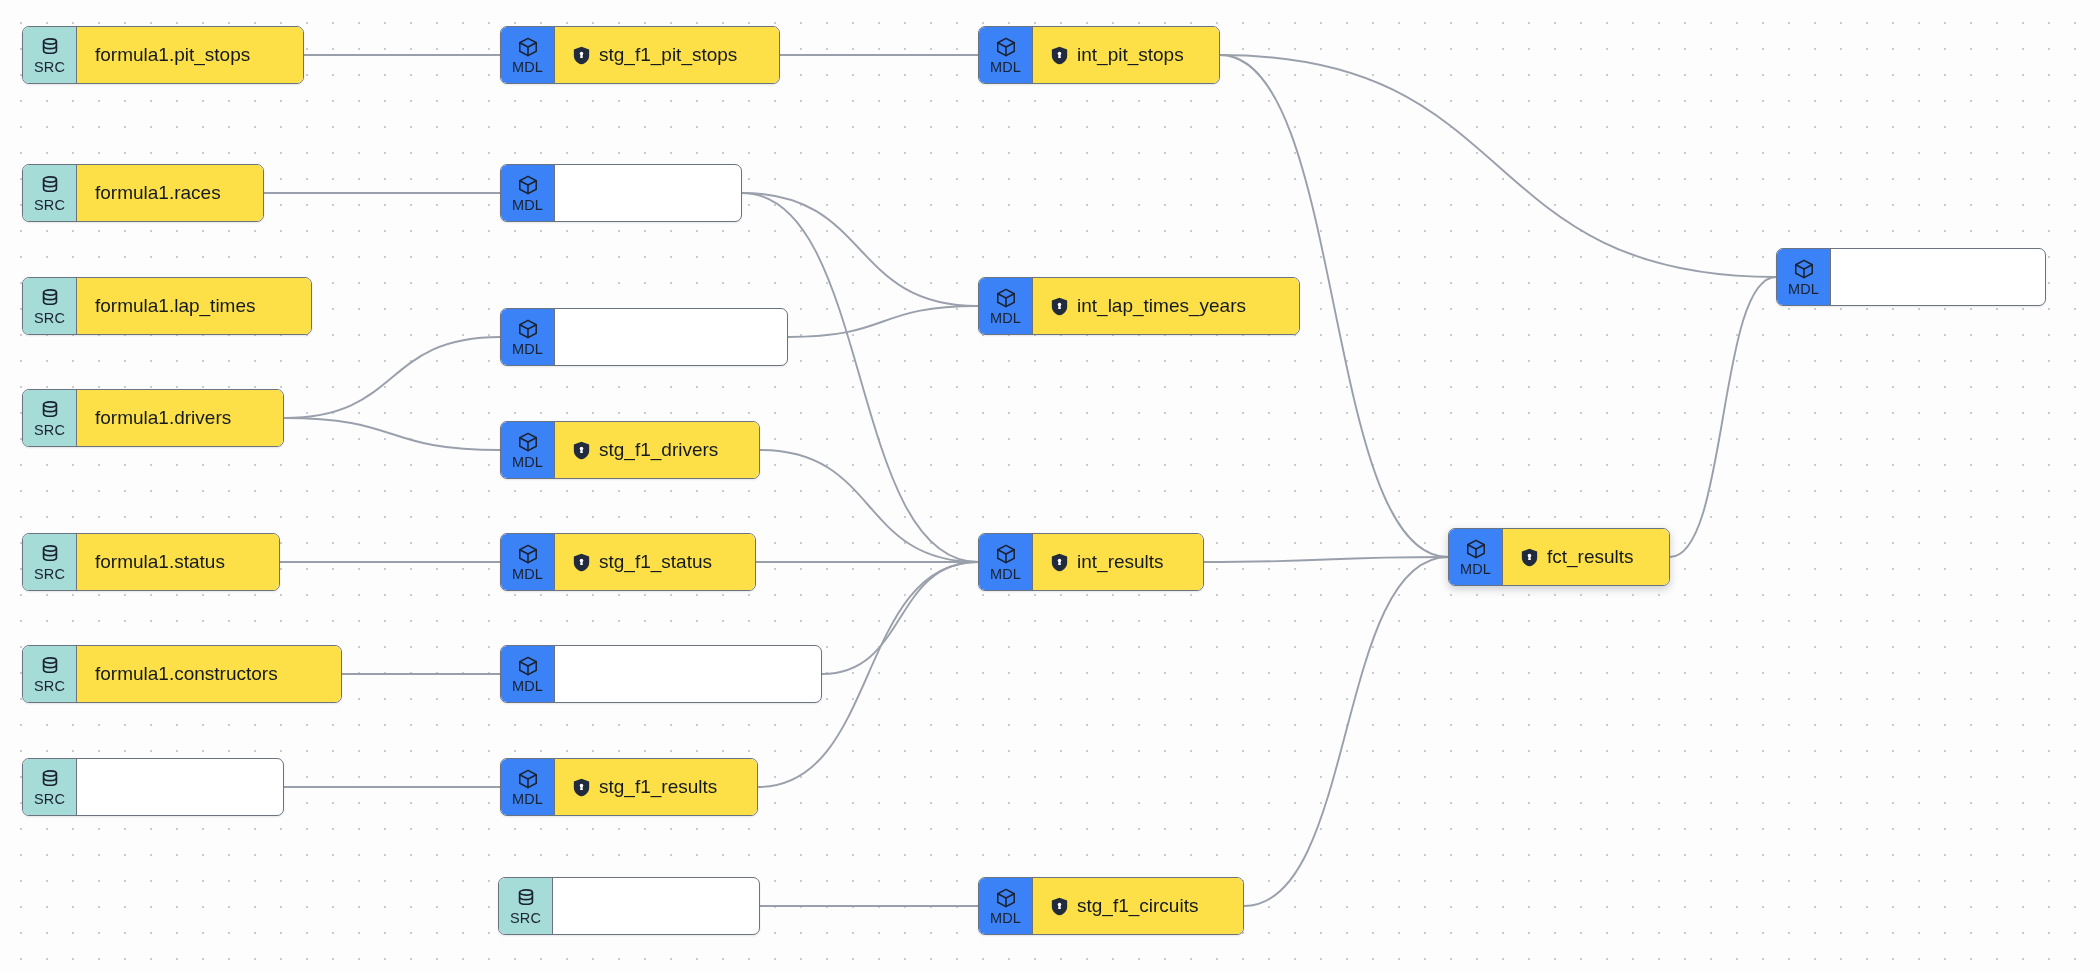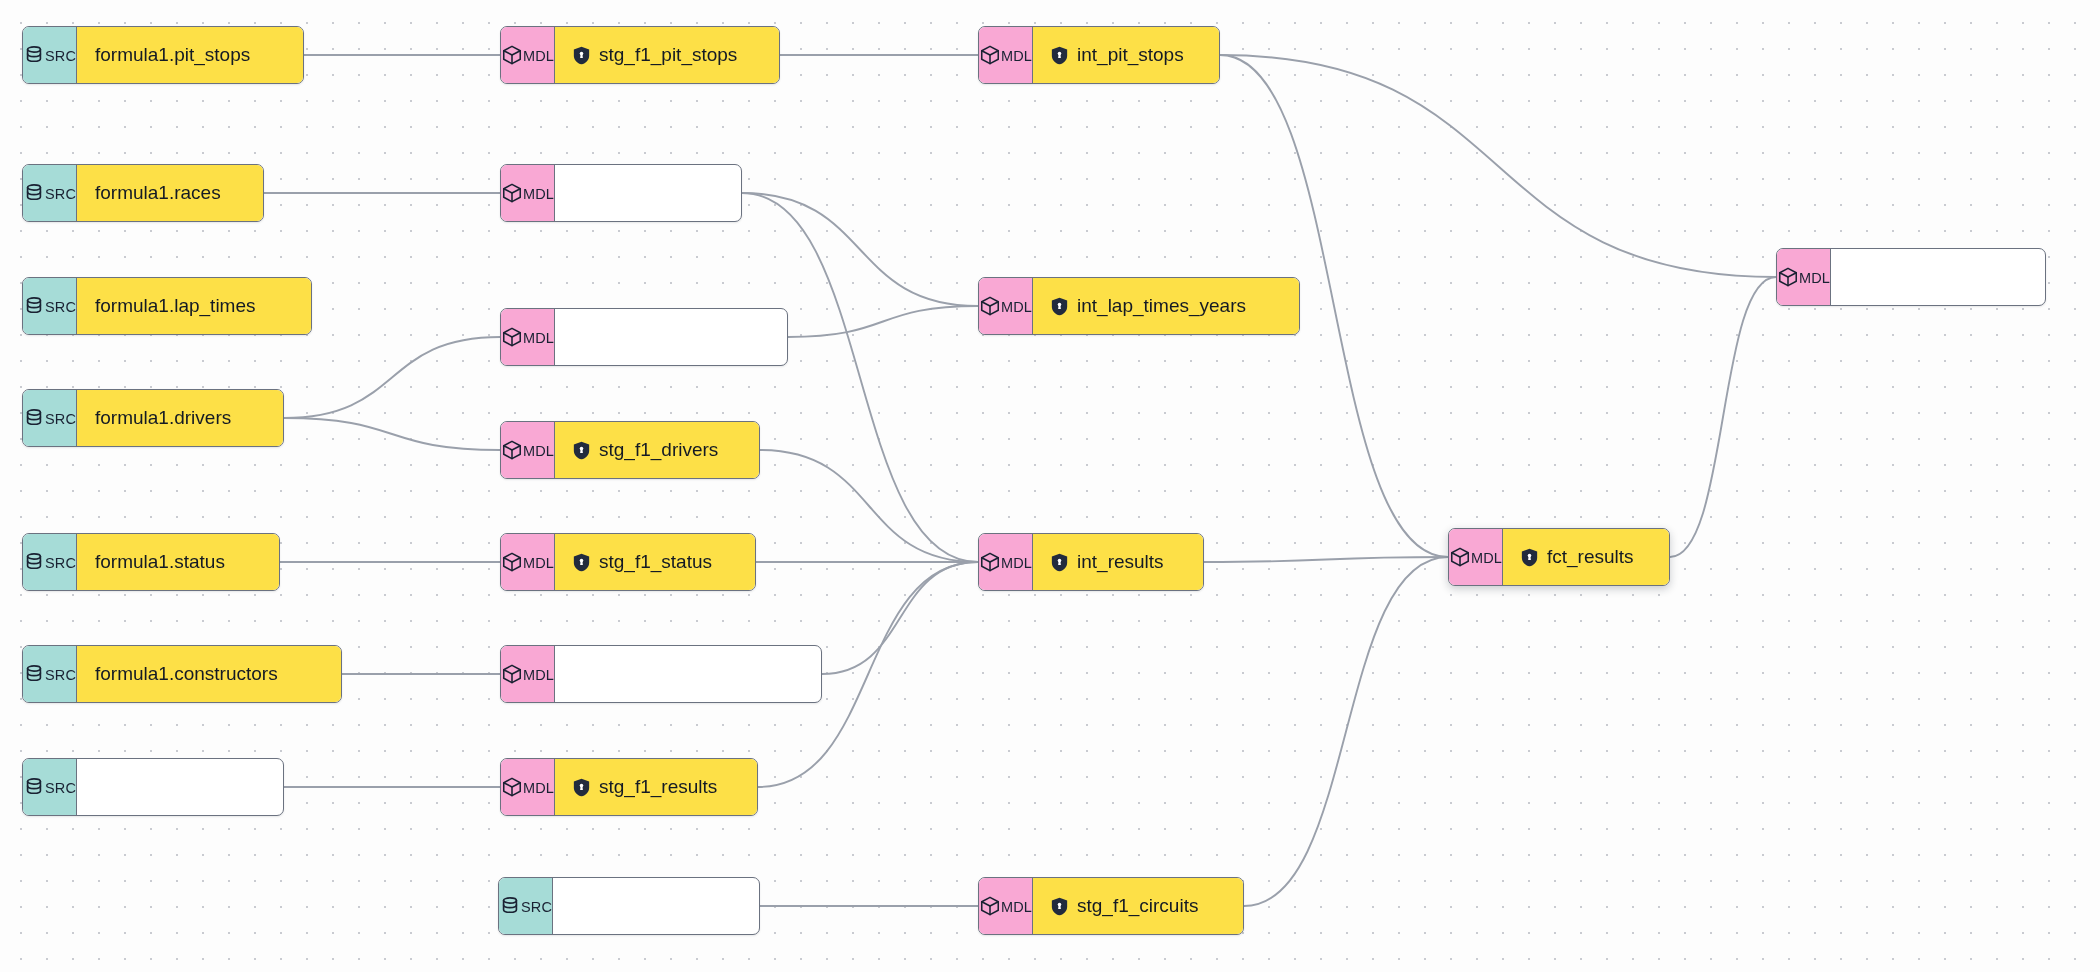--- a/index.html
+++ b/index.html
@@ -46,29 +46,29 @@
     box-shadow: 0 1px 2px rgba(20,26,40,0.10);
     overflow: hidden;
   }
   .node.raised {
     box-shadow: 0 3px 8px rgba(20,26,40,0.22);
   }
   .badge {
     width: 54px;
     min-width: 54px;
     display: flex;
-    flex-direction: row;
+    flex-direction: column;
     align-items: center;
     justify-content: center;
     gap: 0px;
     border-right: 1.4px solid #6b7280;
     box-sizing: border-box;
   }
   .badge.src { background: #a6dcd7; }
-  .badge.mdl { background: #f9a8d4; align-items: center; }
+  .badge.mdl { background: #3b82f6; align-items: center; }
   .badge svg { display: block; }
   .badge-text {
     font-size: 14.5px;
     line-height: 14px;
     color: #1a2233;
     font-family: "Liberation Sans", sans-serif;
     letter-spacing: .2px;
     margin-top: 2px;
   }
   .node-body {

